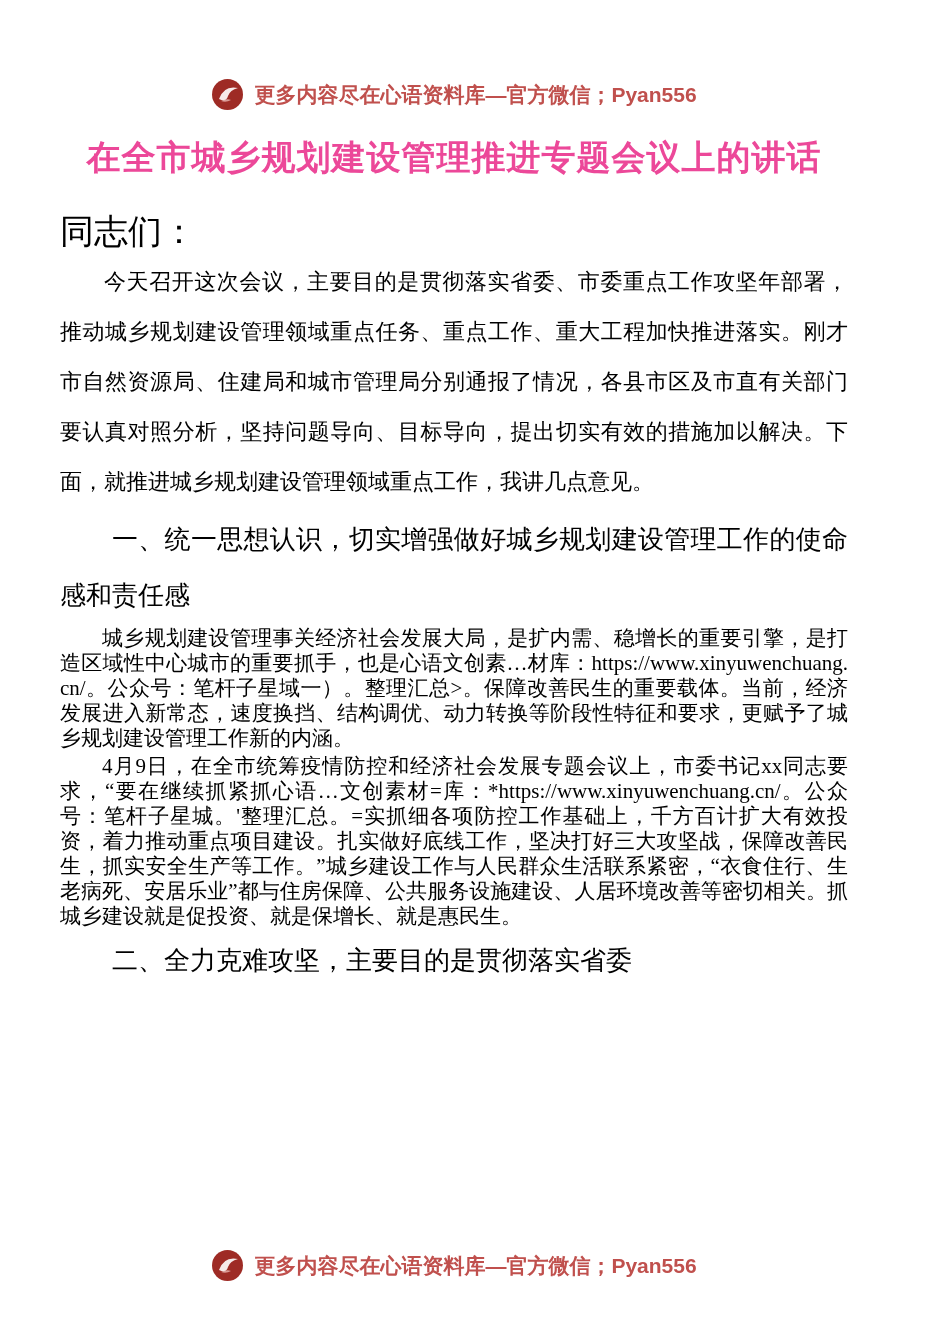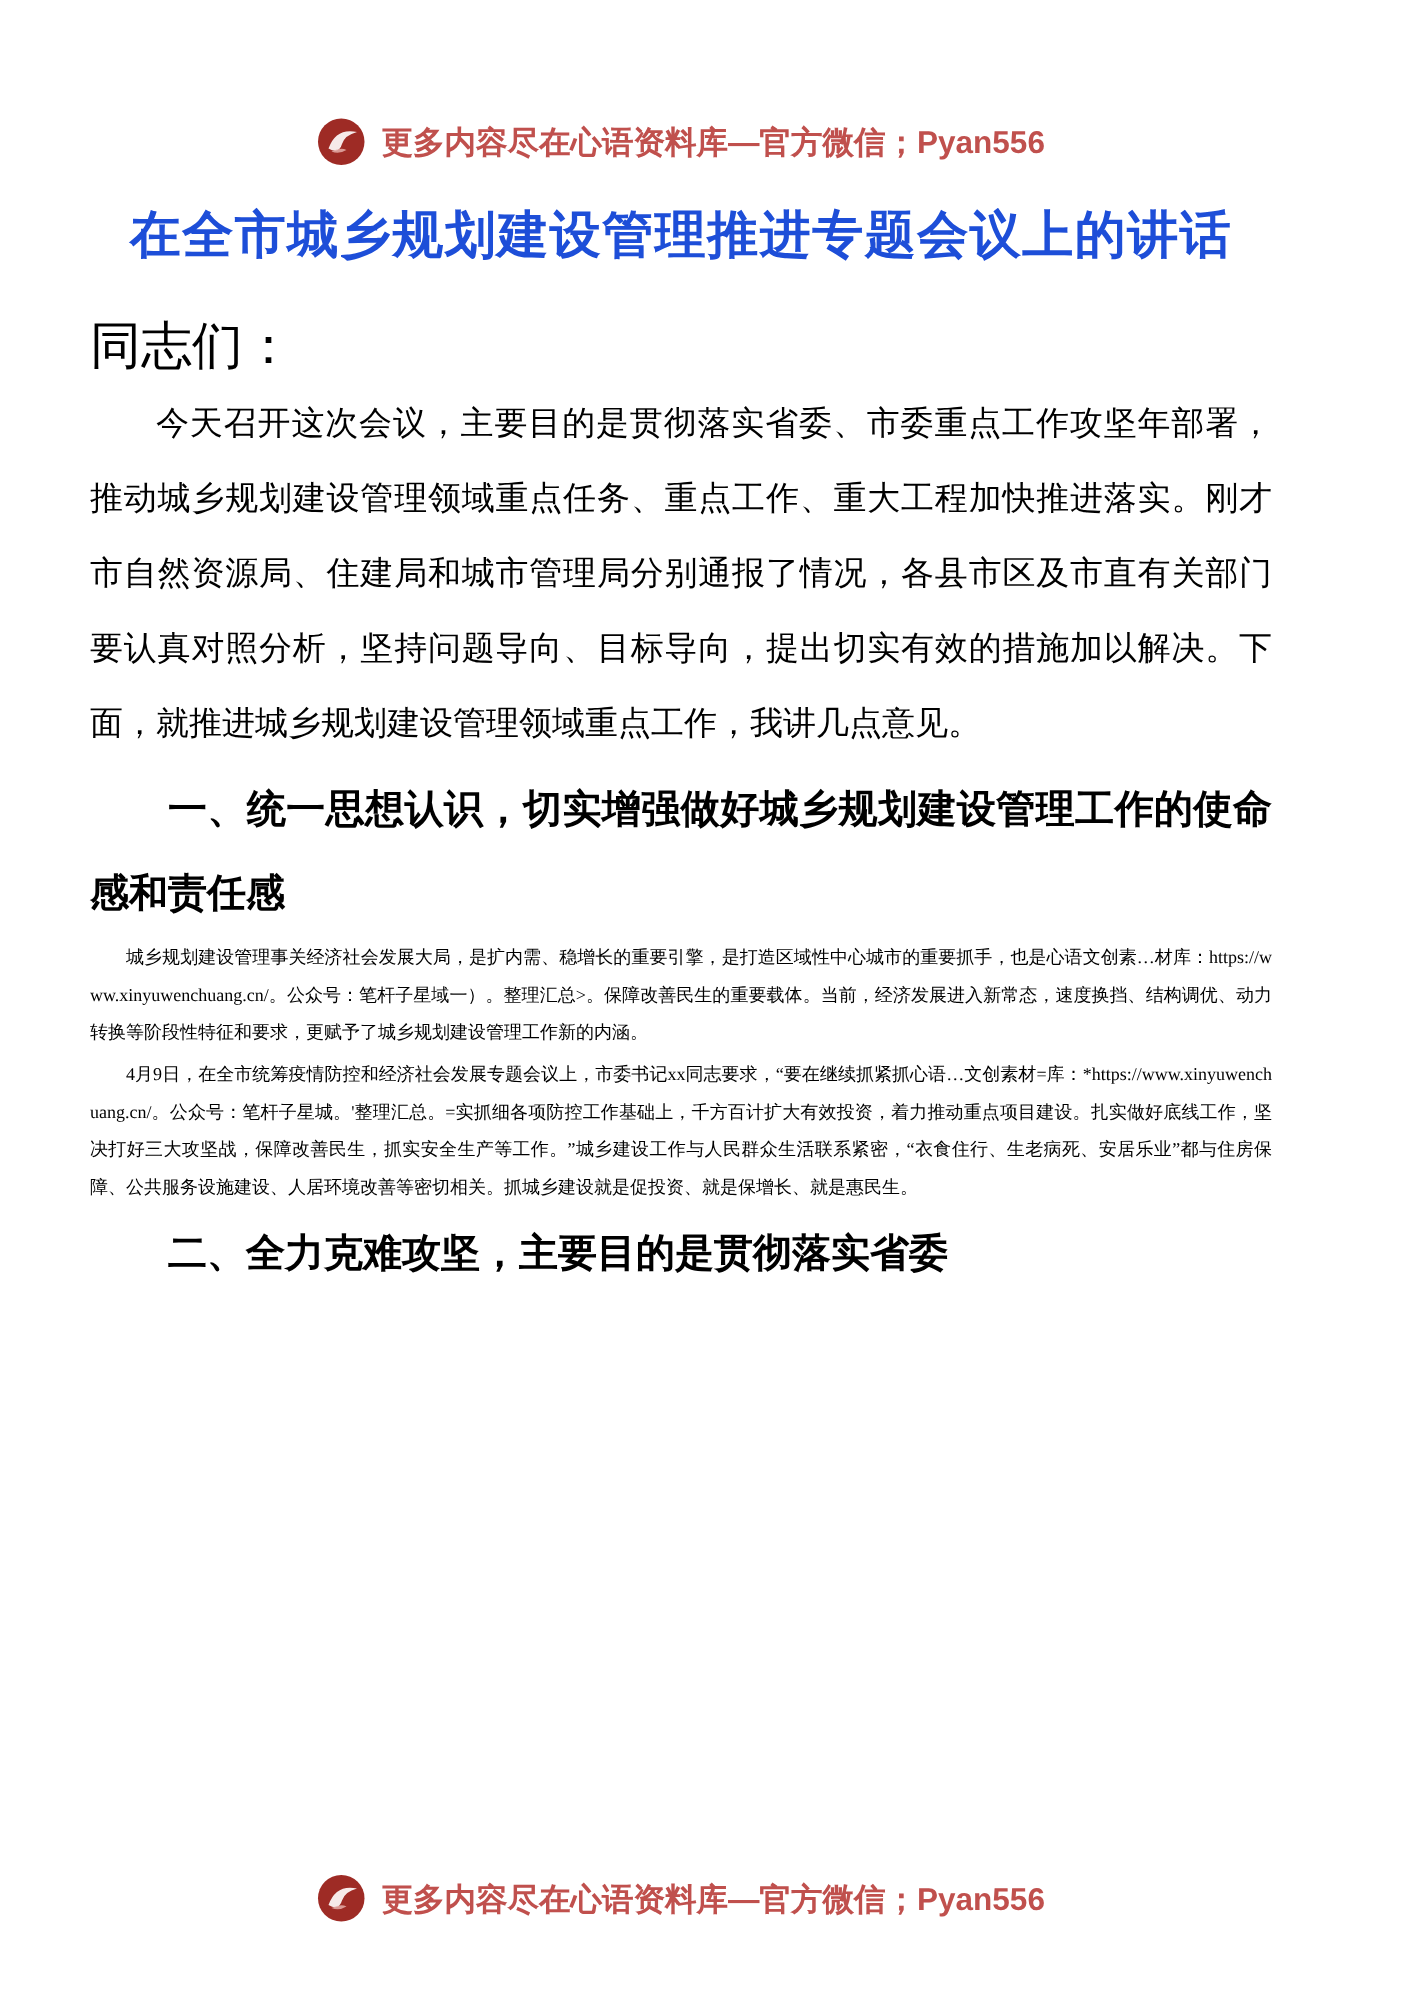--- a/index.html
+++ b/index.html
@@ -43,48 +43,48 @@
     display: block;
   }
   .doc-title {
     margin-top: 24px;
     text-align: center;
     font-size: 34px;
     line-height: 44px;
     font-weight: bold;
     font-family: "Liberation Sans", sans-serif;
     letter-spacing: 1px;
-    color: #1d4ed8;
+    color: #ec4899;
   }
   .salutation {
     margin-top: 28px;
     font-size: 34px;
     line-height: 50px;
     text-align: justify;
   }
   .para {
     font-size: 22px;
     line-height: 50px;
     text-align: justify;
     text-indent: 2em;
     word-break: break-all;
   }
   .heading {
     font-size: 26px;
     line-height: 56px;
-    font-weight: bold;
+    font-weight: normal;
     font-family: "Liberation Sans", sans-serif;
     text-align: justify;
     text-indent: 2em;
     word-break: break-all;
     margin-top: 2px;
     margin-bottom: 2px;
   }
   .small-para {
-    font-size: 12px;
+    font-size: 21px;
     line-height: 25px;
     text-align: justify;
     text-indent: 2em;
     word-break: break-all;
     margin: 3px 0;
   }
   .para + .heading { margin-top: 4px; }
 </style>
 </head>
 <body>

